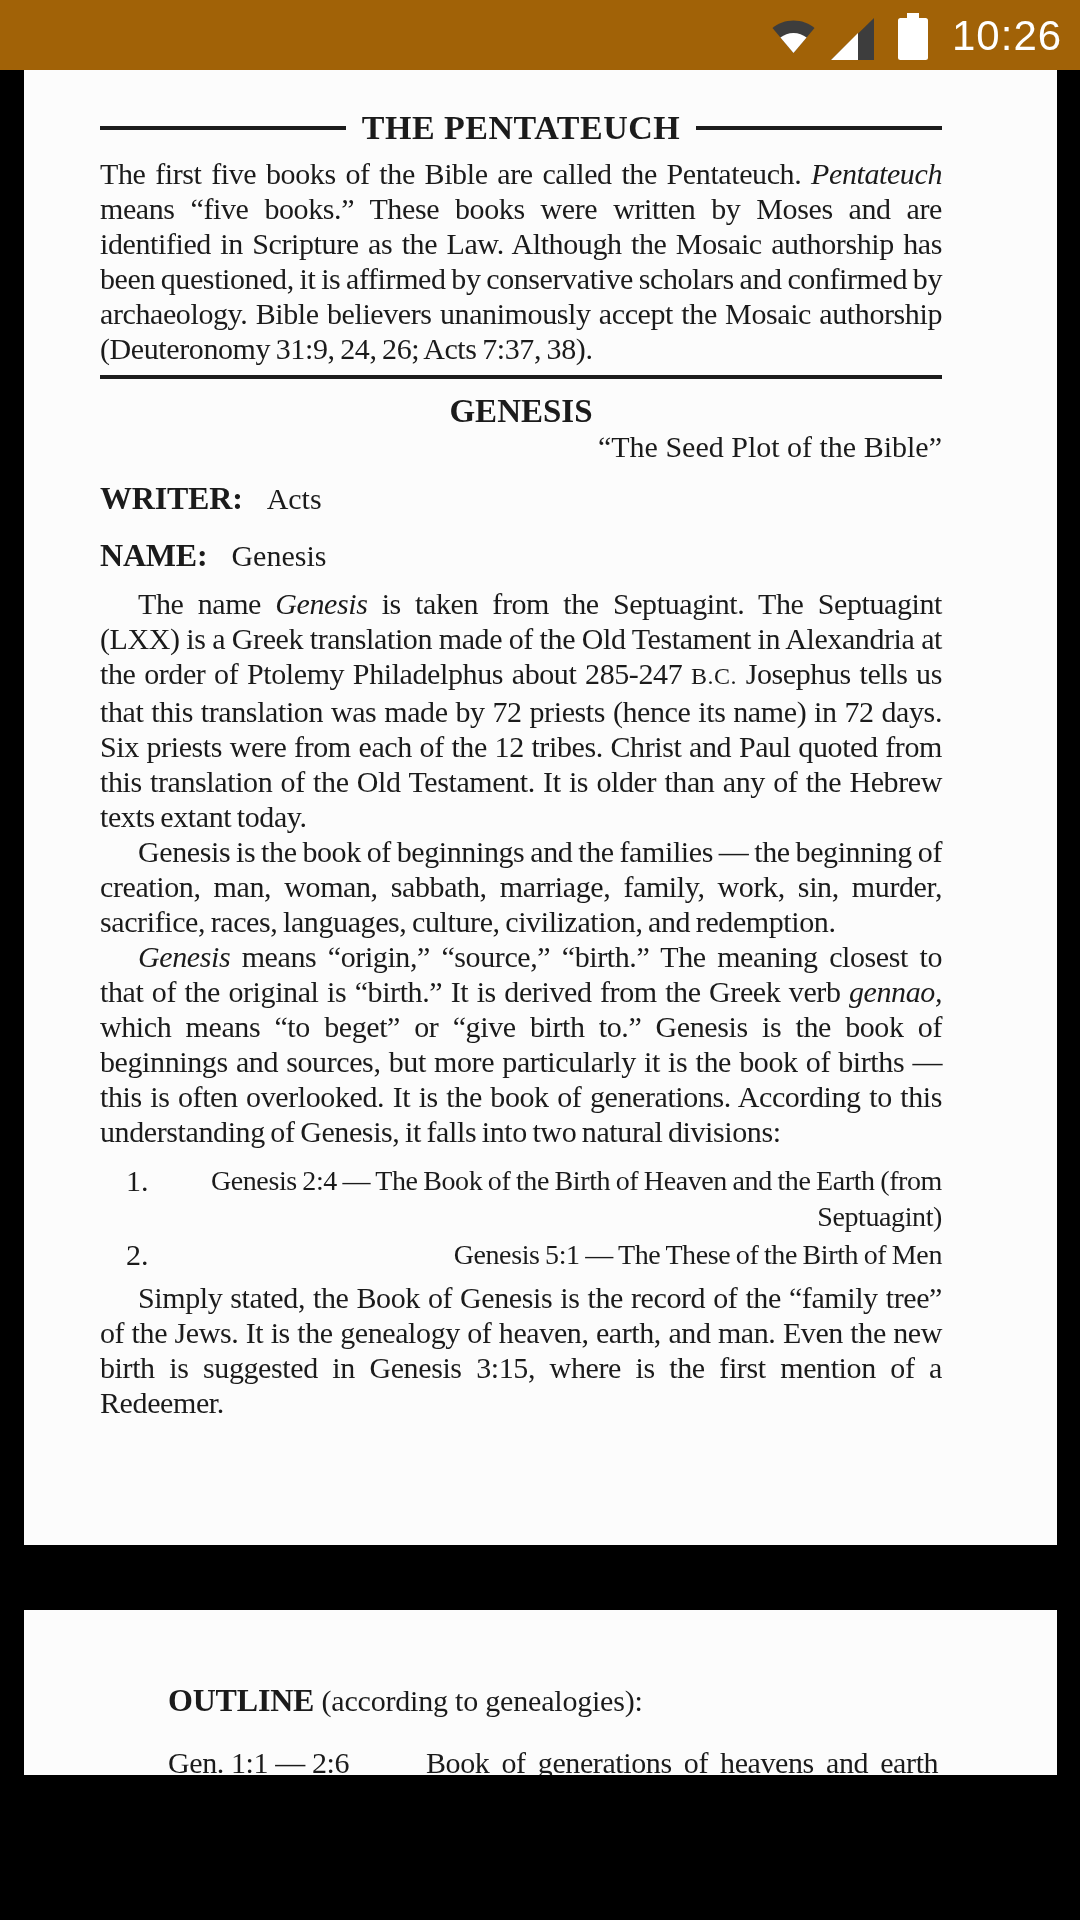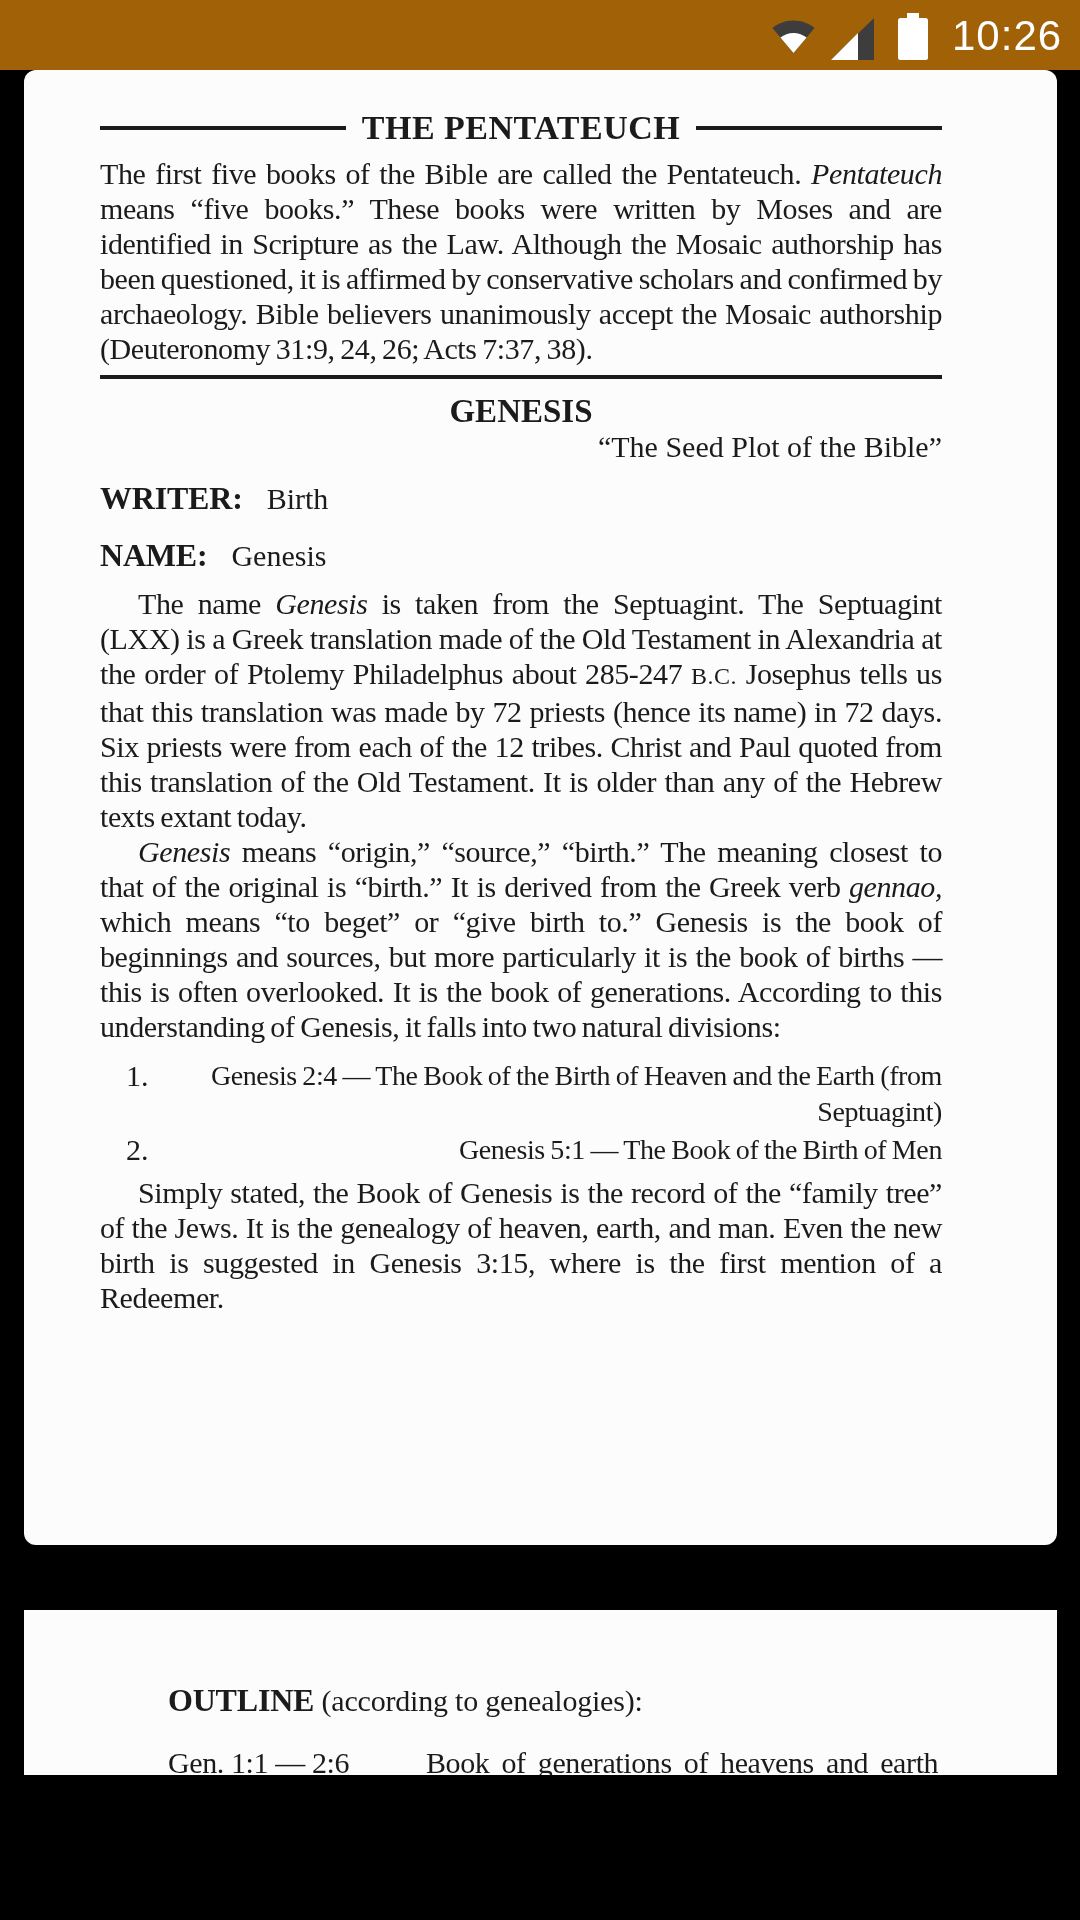--- a/index.html
+++ b/index.html
@@ -17,21 +17,21 @@
   .clock{
     position:absolute;left:952px;top:0;height:70px;line-height:72px;
     color:#fff;font-family:"Liberation Sans","DejaVu Sans",sans-serif;
     font-size:42px;font-weight:400;letter-spacing:1px;
   }
   
   .page{
     position:absolute;left:24px;width:1033px;background:#fcfcfc;color:#1b1b1b;
     box-sizing:border-box;overflow:hidden;
   }
-  .page1{top:70px;height:1475px;padding:40px 115px 0 76px;border-radius:12px;}
+  .page1{top:70px;height:1475px;padding:40px 115px 0 76px;}
   .page2{top:1610px;height:191px;padding:72px 80px 0 144px;}
   .title-row{display:flex;align-items:center;gap:16px;height:36px;}
   .title-row .rule{flex:1;height:4px;background:#1c1c1c;}
   h1.section-title{
     margin:0;font-size:34px;font-weight:700;letter-spacing:.5px;line-height:36px;white-space:nowrap;
   }
   .para{
     margin:0;font-size:30px;line-height:35px;text-align:justify;
     letter-spacing:-0.4px;word-spacing:-1.5px;
   }
@@ -89,37 +89,38 @@
   </div>
 
   <p class="para p1-intro"><span>The first five books of the Bible are called the Pentateuch. </span><span class="i">Pentateuch</span><span> means “five books.” These books were written by Moses and are identified in Scripture as the Law. Although the Mosaic authorship has been questioned, it is affirmed by conservative scholars and confirmed by archaeology. Bible believers unanimously accept the Mosaic authorship (Deuteronomy 31:9, 24, 26; Acts 7:37, 38).</span></p>
 
   <div class="divider"></div>
 
   <h2 class="book-title">GENESIS</h2>
   <div class="book-subtitle">“The Seed Plot of the Bible”</div>
 
   <div class="kv">
-    <span class="kv-label">WRITER:</span><span class="kv-value">Birth</span>
+    <span class="kv-label">WRITER:</span><span class="kv-value">Acts</span>
   </div>
   <div class="kv">
     <span class="kv-label">NAME:</span><span class="kv-value">Genesis</span>
   </div>
 
   <p class="para indent mt"><span>The name </span><span class="i">Genesis</span><span> is taken from the Septuagint. The Septuagint (LXX) is a Greek translation made of the Old Testament in Alexandria at the order of Ptolemy Philadelphus about 285-247 </span><span class="sc">B.C.</span><span> Josephus tells us that this translation was made by 72 priests (hence its name) in 72 days. Six priests were from each of the 12 tribes. Christ and Paul quoted from this translation of the Old Testament. It is older than any of the Hebrew texts extant today.</span></p>
+  <p class="para indent"><span>Genesis is the book of beginnings and the families — the beginning of creation, man, woman, sabbath, marriage, family, work, sin, murder, sacrifice, races, languages, culture, civilization, and redemption.</span></p>
   <p class="para indent"><span class="i">Genesis</span><span> means “origin,” “source,” “birth.” The meaning closest to that of the original is “birth.” It is derived from the Greek verb </span><span class="i">gennao,</span><span> which means “to beget” or “give birth to.” Genesis is the book of beginnings and sources, but more particularly it is the book of births — this is often overlooked. It is the book of generations. According to this understanding of Genesis, it falls into two natural divisions:</span></p>
 
   <ol class="division-list">
     <li>
       <span class="num">1.</span>
       <div class="li-text">Genesis 2:4 — The Book of the Birth of Heaven and the Earth (from Septuagint)</div>
     </li>
     <li>
       <span class="num">2.</span>
-      <div class="li-text">Genesis 5:1 — The Book of the Birth of Men</div>
+      <div class="li-text">Genesis 5:1 — The These of the Birth of Men</div>
     </li>
   </ol>
 
   <p class="para indent mt"><span>Simply stated, the Book of Genesis is the record of the “family tree” of the Jews. It is the genealogy of heaven, earth, and man. Even the new birth is suggested in Genesis 3:15, where is the first mention of a Redeemer.</span></p>
 </div>
 
 <div class="page page2">
   <div class="outline-heading">
     <span class="b">OUTLINE</span><span> (according to genealogies):</span>
   </div>

